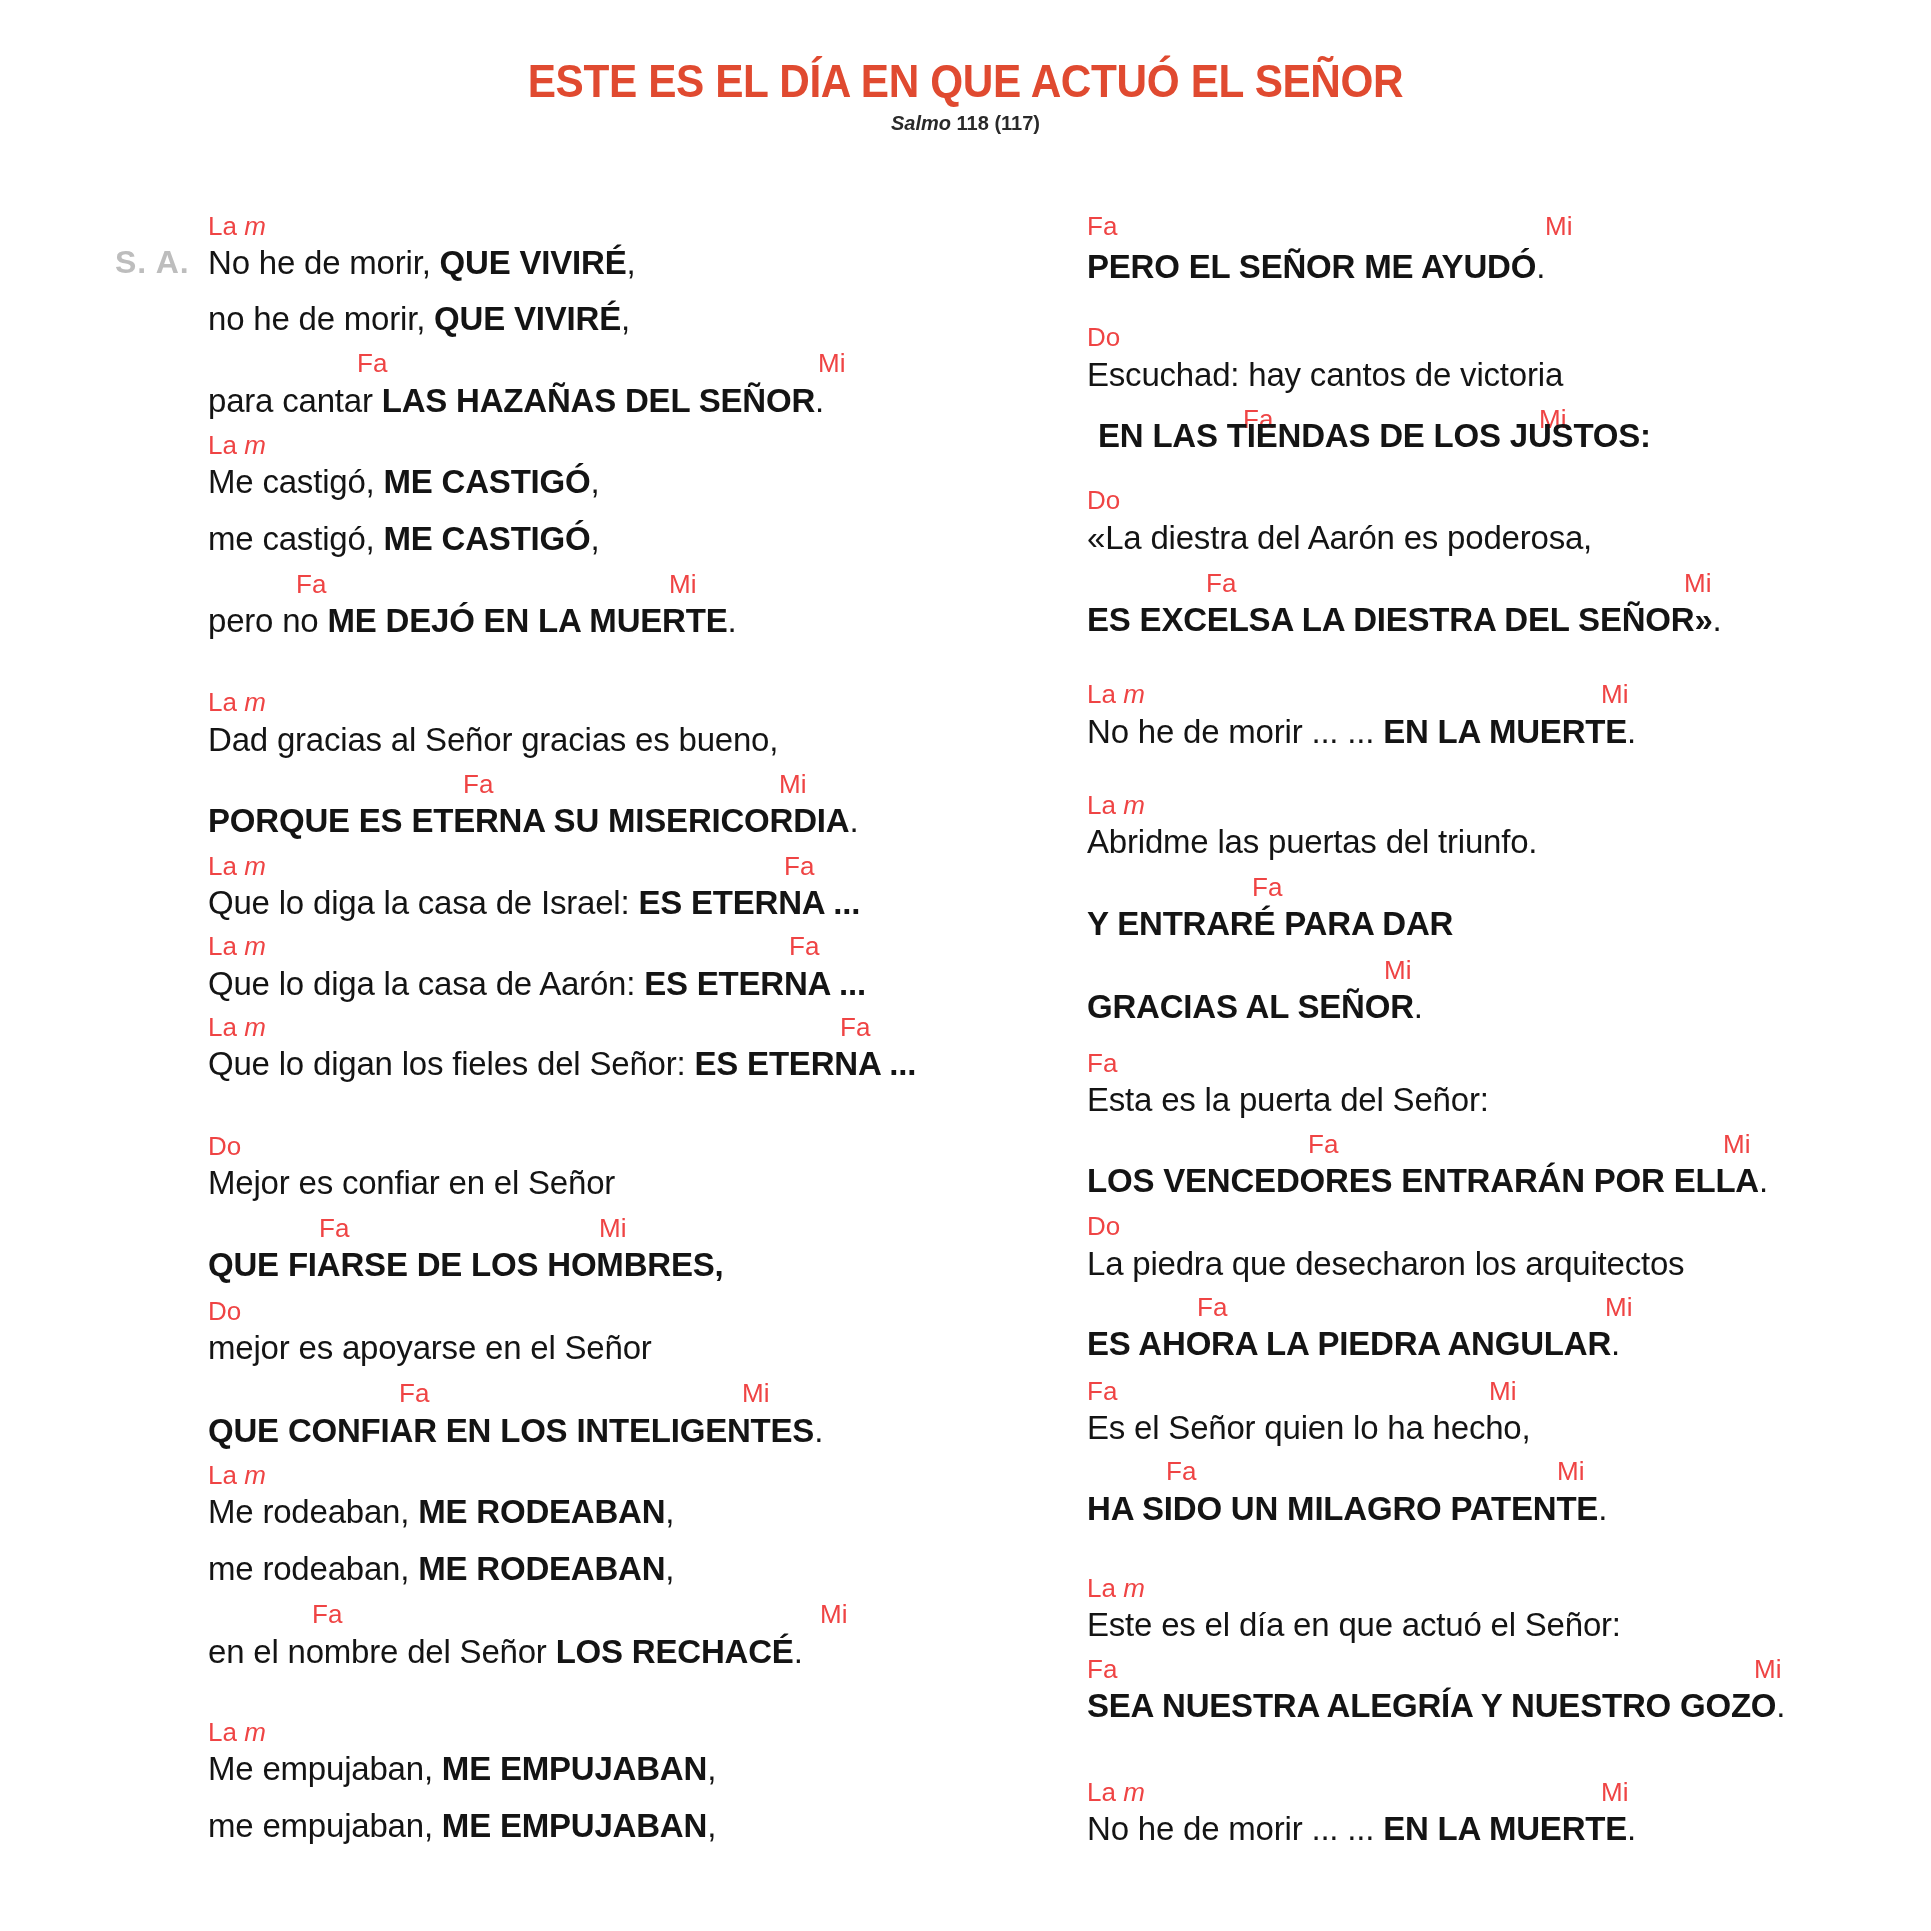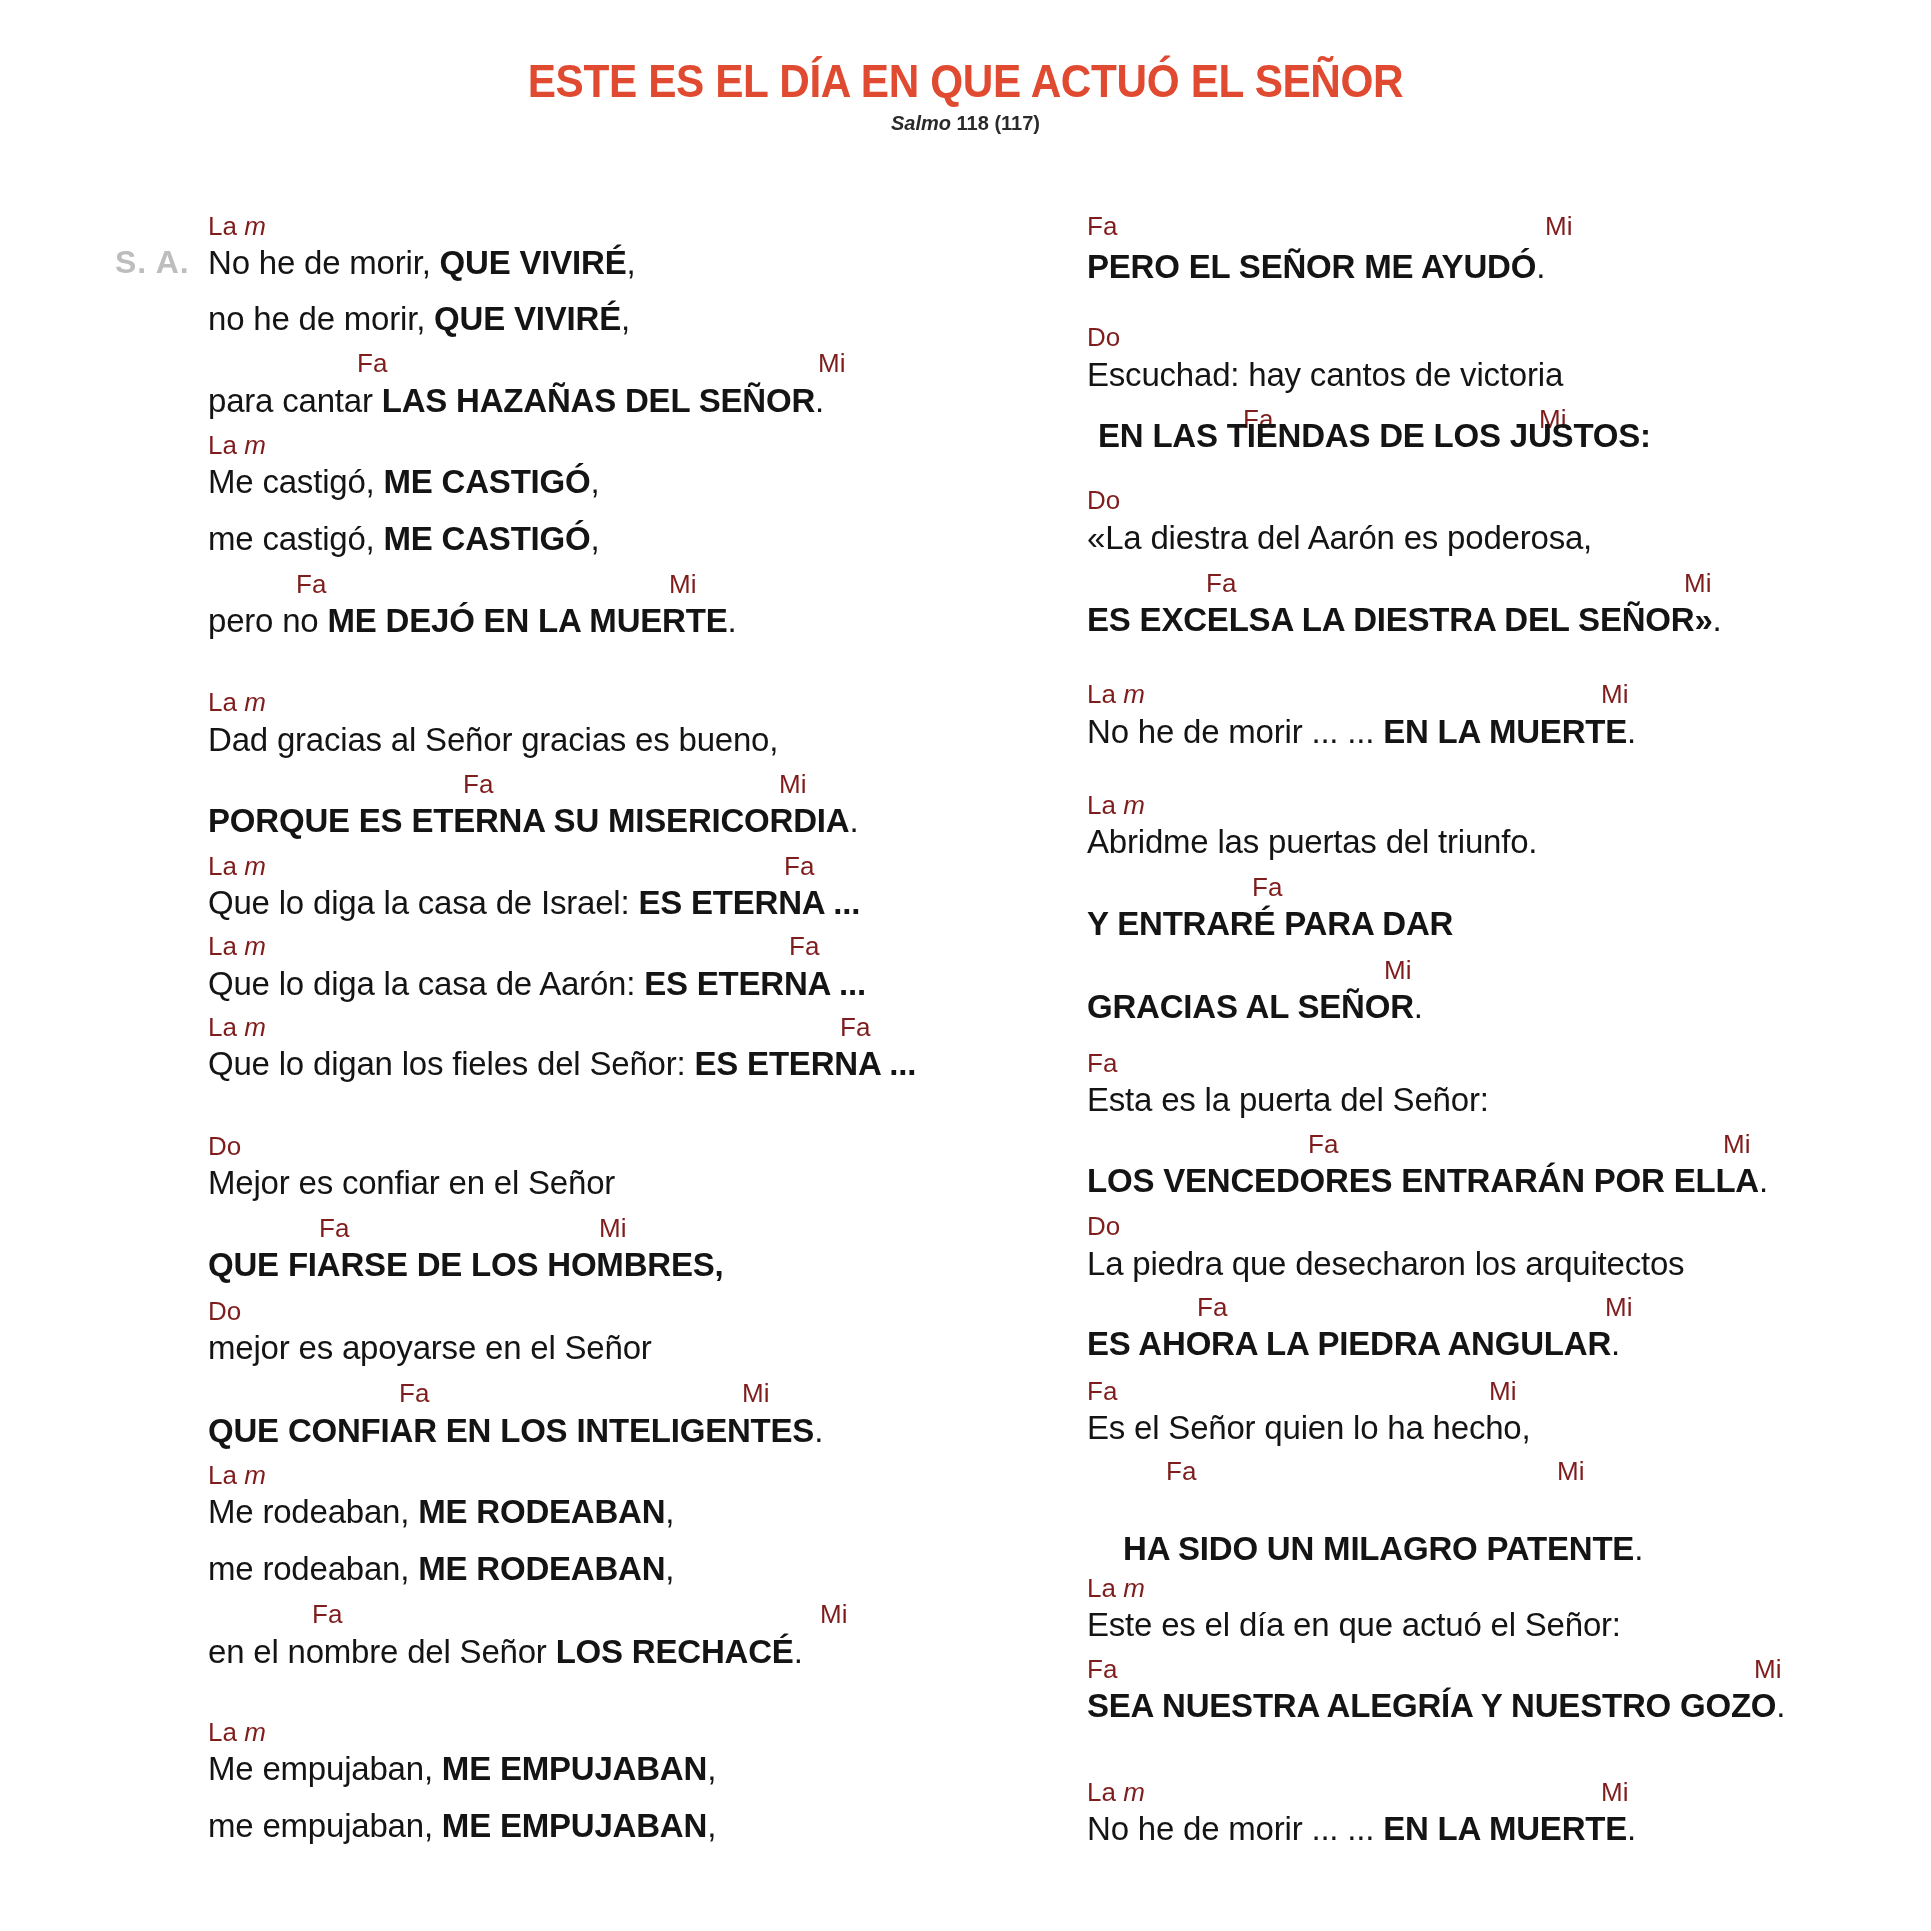--- a/index.html
+++ b/index.html
@@ -20,21 +20,21 @@
   .label-sa {
     position: absolute; left: 115px; top: 244px; font-size: 32px; color: #bdbdbd;
     font-weight: bold; letter-spacing: 0.9px;
   }
   .col { position: absolute; top: 0; }
   .col.left  { left: 208px; }
   .col.right { left: 1087px; }
   .line { position: absolute; white-space: nowrap; left: 0; }
   .chords { position: absolute; left: 0; height: 32px; white-space: nowrap; }
   .chord {
-    position: absolute; top: 0; color: #7f1d1d; font-size: 26px;
+    position: absolute; top: 0; color: #ef4444; font-size: 26px;
   }
   .chord .m { font-style: italic; }
   .lyric { font-size: 33px; letter-spacing: -0.2px; }
   .lyric b { font-weight: bold; }
 </style>
 </head>
 <body>
 
 <div class="title">ESTE ES EL DÍA EN QUE ACTUÓ EL SEÑOR</div>
 <div class="subtitle"><span class="ital">Salmo</span><span> 118 (117)</span></div>
@@ -181,21 +181,21 @@
     <div class="line lyric" style="top: 1325px;"><b>ES AHORA LA PIEDRA ANGULAR</b><span>.</span></div>
     <div class="chords" style="top: 1376px;">
       <span class="chord" style="left: 0px;">Fa</span>
       <span class="chord" style="left: 402px;">Mi</span>
     </div>
     <div class="line lyric" style="top: 1409px;"><span>Es el Señor quien lo ha hecho,</span></div>
     <div class="chords" style="top: 1456px;">
       <span class="chord" style="left: 79px;">Fa</span>
       <span class="chord" style="left: 470px;">Mi</span>
     </div>
-    <div class="line lyric" style="top: 1530px; margin-left: 36px;"><b>HA SIDO UN MILAGRO PATENTE</b><span>.</span></div>
+    <div class="line lyric" style="top: 1490px;"><b>HA SIDO UN MILAGRO PATENTE</b><span>.</span></div>
     <div class="chords" style="top: 1573px;">
       <span class="chord" style="left: 0px;">La <span class="m">m</span></span>
     </div>
     <div class="line lyric" style="top: 1606px;"><span>Este es el día en que actuó el Señor:</span></div>
     <div class="chords" style="top: 1654px;">
       <span class="chord" style="left: 0px;">Fa</span>
       <span class="chord" style="left: 667px;">Mi</span>
     </div>
     <div class="line lyric" style="top: 1687px;"><b>SEA NUESTRA ALEGRÍA Y NUESTRO GOZO</b><span>.</span></div>
     <div class="chords" style="top: 1777px;">

